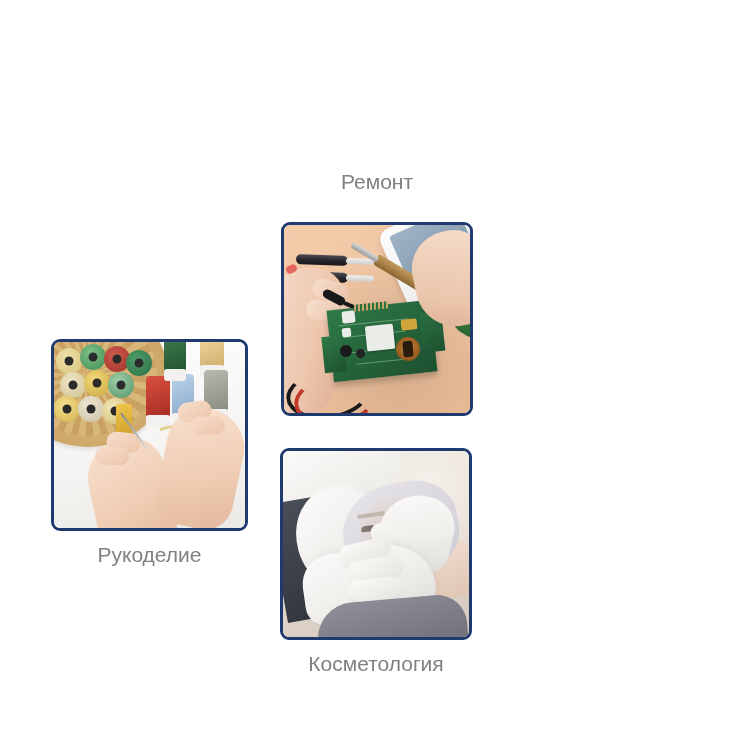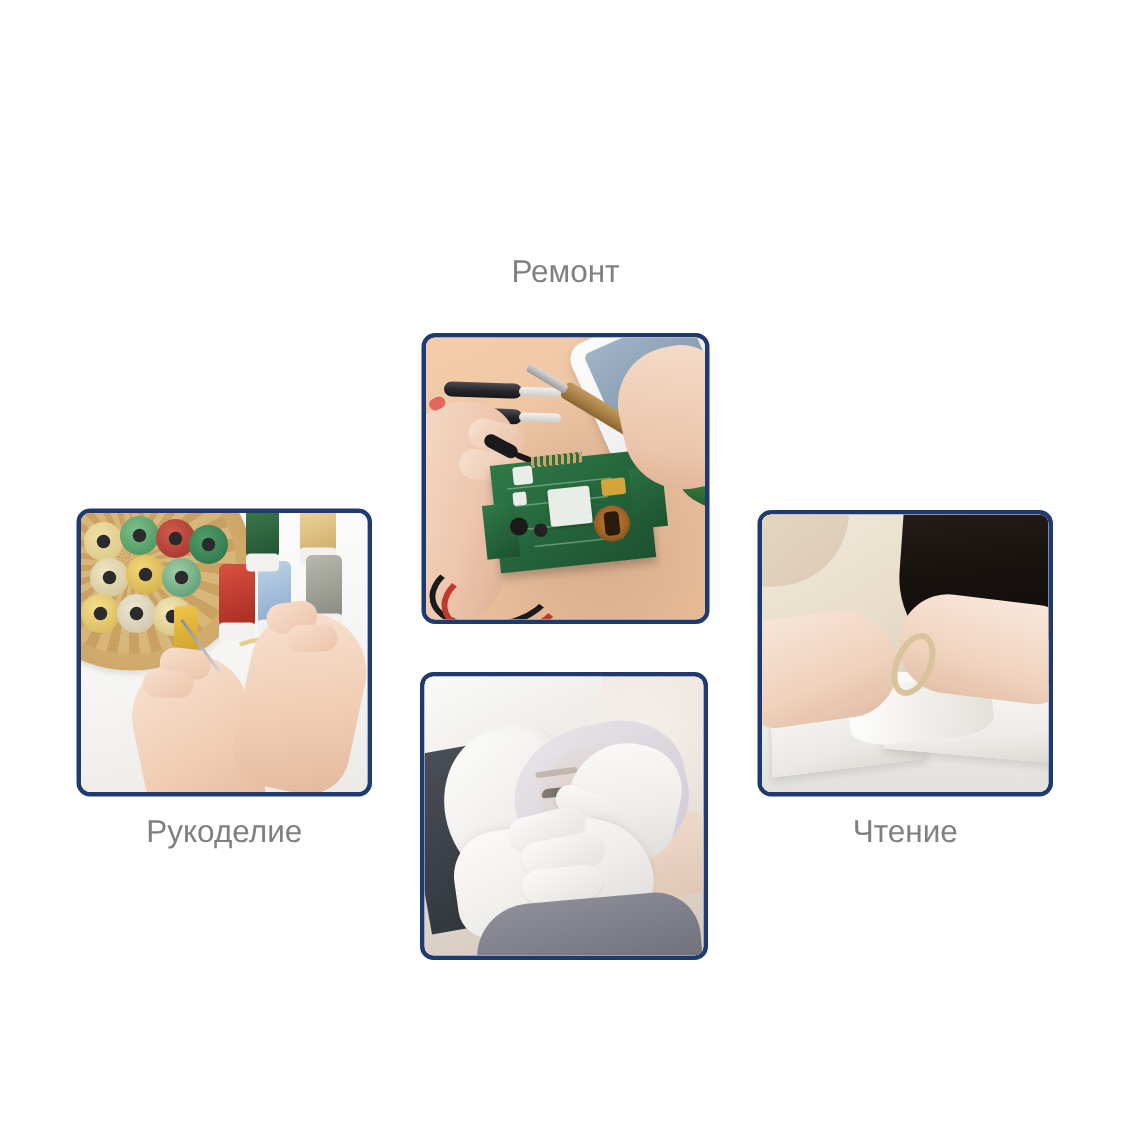--- a/index.html
+++ b/index.html
@@ -520,33 +520,17 @@
           <div class="finger-c" style="left:-4px; top:54px; width:42px; height:18px; transform:rotate(8deg);"></div>
         </div>
         <div class="glove glove-lower">
           <div class="finger-c" style="left:40px; top:-8px; width:52px; height:22px; transform:rotate(-6deg);"></div>
           <div class="finger-c" style="left:46px; top:10px; width:56px; height:22px; transform:rotate(-3deg);"></div>
           <div class="finger-c" style="left:44px; top:30px; width:54px; height:22px; transform:rotate(2deg);"></div>
         </div>
         <div class="shoulder-c"></div>
       </div>
     </div>
+    <div class="caption">Косметология</div>
   </div>
 
-  <div class="card" id="card-reading">
-    <div class="photo-frame">
-      <div class="photo ph-read">
-        <div class="sweater"></div>
-        <div class="shoulder"></div>
-        <div class="hair"></div>
-        <div class="table"></div>
-        <div class="book-left"></div>
-        <div class="book-right"></div>
-        <div class="page-curl"></div>
-        <div class="hand-l2"></div>
-        <div class="hand-r2"></div>
-        <div class="bracelet"></div>
-      </div>
-    </div>
-    <div class="caption">Чтение</div>
-  </div>
 
 </div>
 
 </body></html>

